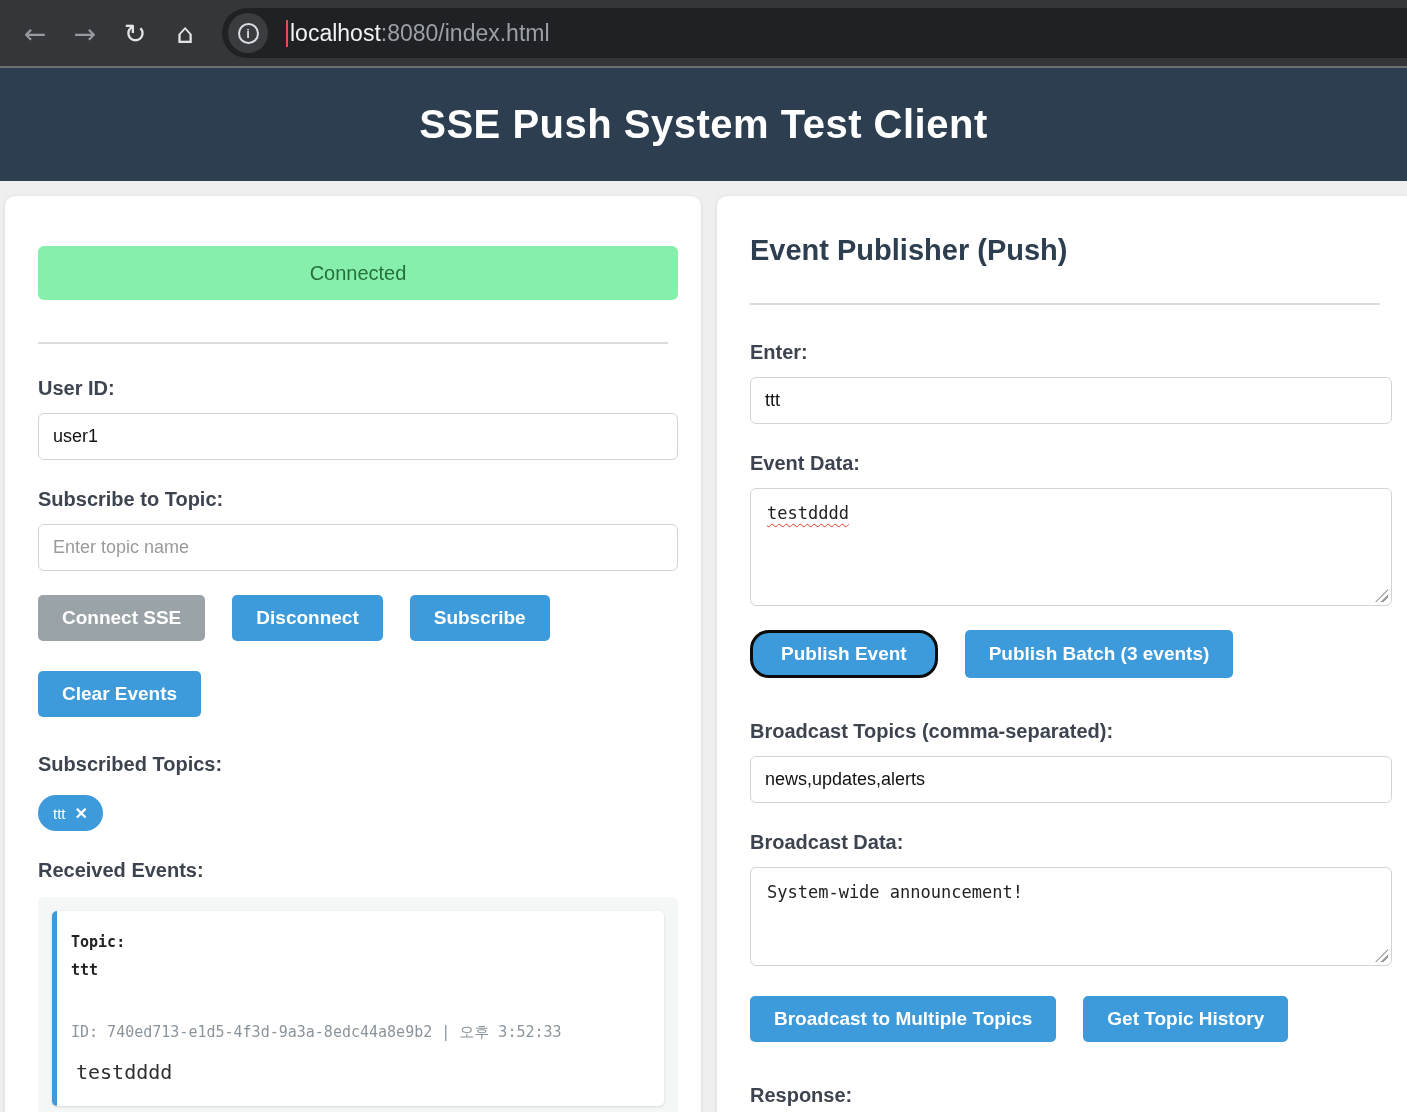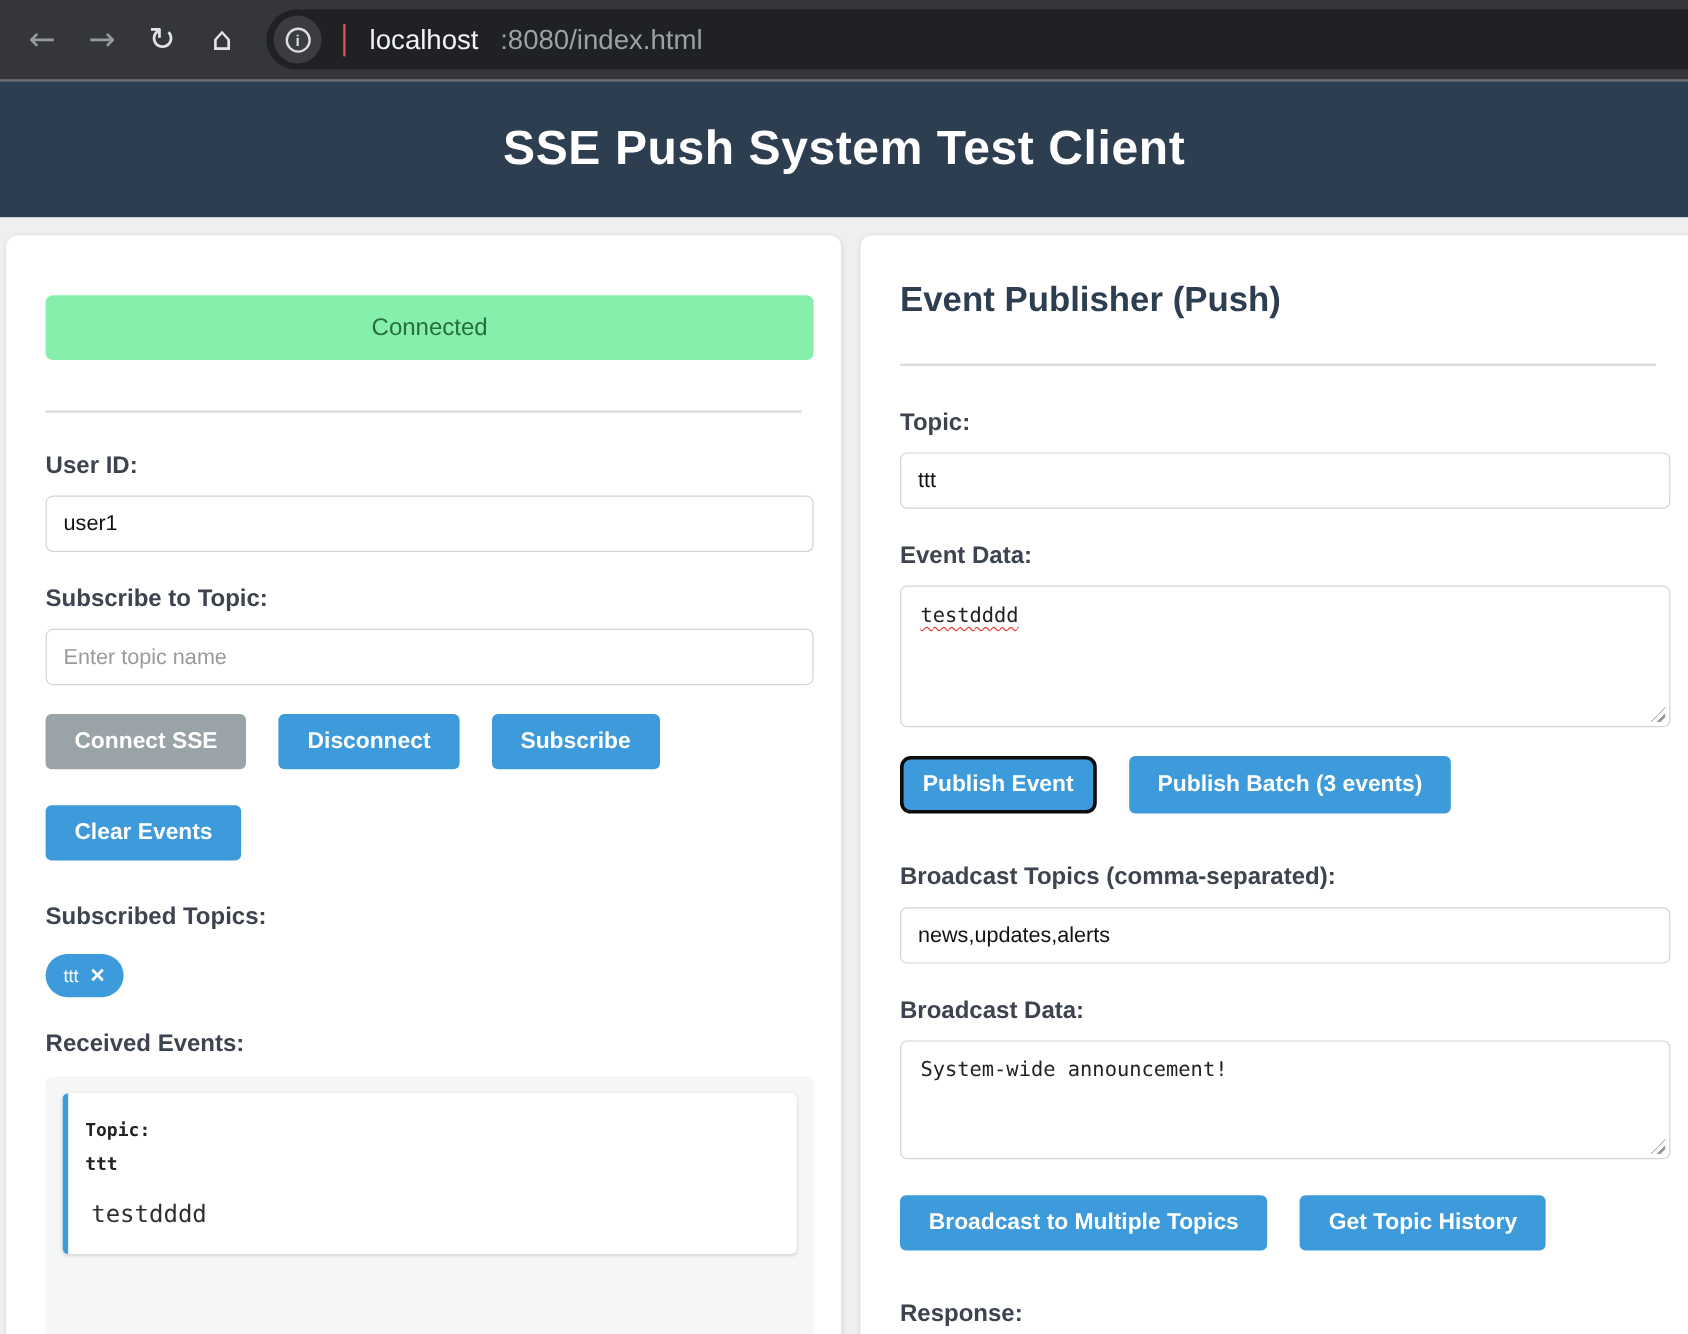--- a/index.html
+++ b/index.html
@@ -6,21 +6,21 @@
   html,body { width:1407px; height:1112px; overflow:hidden; }
   body { font-family:"Liberation Sans", sans-serif; background:#efefef; }
 
   
   .browser-bar { height:68px; background:#343639; display:flex; align-items:center; padding-left:10px; border-bottom:2px solid #6f6f6f; }
   .nav-icon { width:50px; height:50px; display:flex; align-items:center; justify-content:center; font-size:27px; color:#e2e4e6; font-family:"DejaVu Sans", sans-serif; }
   .nav-icon.dim { color:#96999d; }
   .omnibox { flex:1; height:50px; margin-left:12px; background:#1f2124; border-radius:25px 0 0 25px; display:flex; align-items:center; padding-left:6px; }
   .info-chip { width:40px; height:40px; border-radius:50%; background:#3a3c40; display:flex; align-items:center; justify-content:center; }
   .info-ring { width:21px; height:21px; border-radius:50%; border:2px solid #dadce0; color:#dadce0; font-size:13px; line-height:17px; text-align:center; font-weight:700; }
-  .url-text { margin-left:18px; font-size:23px; display:flex; align-items:center;gap:18px; }
+  .url-text { margin-left:18px; font-size:23px; display:flex; align-items:center; }
   .caret { width:2px; height:27px; background:#e04f4f; margin-right:2px; }
   .url-host { color:#f1f3f4; }
   .url-rest { color:#9aa0a6; }
 
   
   .app-header { height:113px; background:#2c3e50; display:flex; align-items:center; justify-content:center; }
   .app-header h1 { color:#ffffff; font-size:40px; font-weight:700; letter-spacing:0.5px; }
 
   
   .main { display:flex; align-items:flex-start; padding:15px 0 0 5px; gap:16px; }
@@ -28,21 +28,21 @@
 
   .panel-title { color:#2c3e50; font-size:29px; font-weight:700; margin:8px 0 0 5px; }
   .rule { border:none; border-top:2px solid #dcdcdc; margin:0 5px; }
 
   .field-label { font-size:20px; font-weight:600; color:#3d4450; margin:0 0 0 5px; }
   .text-input { width:640px; height:47px; border:1.5px solid #d4d4d4; border-radius:6px; padding:0 14px; font-size:18px; color:#111; font-family:"Liberation Sans", sans-serif; background:#fff; margin-left:5px; }
   .text-input::placeholder { color:#9a9a9a; }
 
   .btn { display:inline-block; border:none; border-radius:5px; background:#3d9bdb; color:#fff; font-size:19px; font-weight:700; padding:12px 24px; font-family:"Liberation Sans", sans-serif; cursor:pointer; }
   .btn.gray { background:#9aa3a8; }
-  .btn.focused { border:3px solid #0c0c0c; border-radius:9px; padding:10px 16px; }
+  .btn.focused { border:3px solid #0c0c0c; border-radius:19px; padding:10px 28px; }
 
   
   .status-banner { width:640px; margin:20px 0 0 5px; background:#86efac; border-radius:6px; height:54px; display:flex; align-items:center; justify-content:center; font-size:20px; color:#26703e; font-weight:400; }
   .btn-row { display:flex; gap:27px; margin:24px 0 0 5px; }
 
   .topic-badge { display:inline-flex; align-items:center; gap:9px; background:#3d9bdb; color:#fff; border-radius:18px; height:36px; padding:0 15px; margin:19px 0 0 5px; font-size:15px; }
   .topic-badge .x { font-weight:700; font-size:16px; cursor:pointer; }
 
   .events-box { width:640px; margin:15px 0 0 5px; background:#f5f6f6; border-radius:6px; padding:14px; height:330px; }
   .event-item { background:#ffffff; border-left:5px solid #3d9bdb; border-radius:5px; box-shadow:0 1px 3px rgba(0,0,0,0.13); padding:18px 20px 22px 14px; }
@@ -121,34 +121,35 @@
       <span class="x">✕</span>
     </div>
 
     <div class="sp-28"></div>
     <div class="field-label">Received Events:</div>
 
     <div class="events-box">
       <div class="event-item">
         <div class="event-meta">
           <div class="event-topic">Topic: ttt</div>
+          <div class="event-id">ID: 740ed713-e1d5-4f3d-9a3a-8edc44a8e9b2 | 오후 3:52:33</div>
         </div>
         <div class="event-data">testdddd</div>
       </div>
     </div>
   </div>
 
   <div class="card right">
     <div class="panel-title">Event Publisher (Push)</div>
 
     <div class="sp-36"></div>
     <hr class="rule">
     <div class="sp-36"></div>
 
-    <div class="field-label">Topic:</div>
+    <div class="field-label">Enter:</div>
     <div class="sp-13"></div>
     <input class="text-input" style="width: 642px;" type="text" value="ttt">
 
     <div class="sp-28"></div>
     <div class="field-label">Event Data:</div>
     <div class="sp-13"></div>
     <div class="textarea tall">
       <span class="squiggle">testdddd</span>
       <span class="grip"></span>
     </div>

